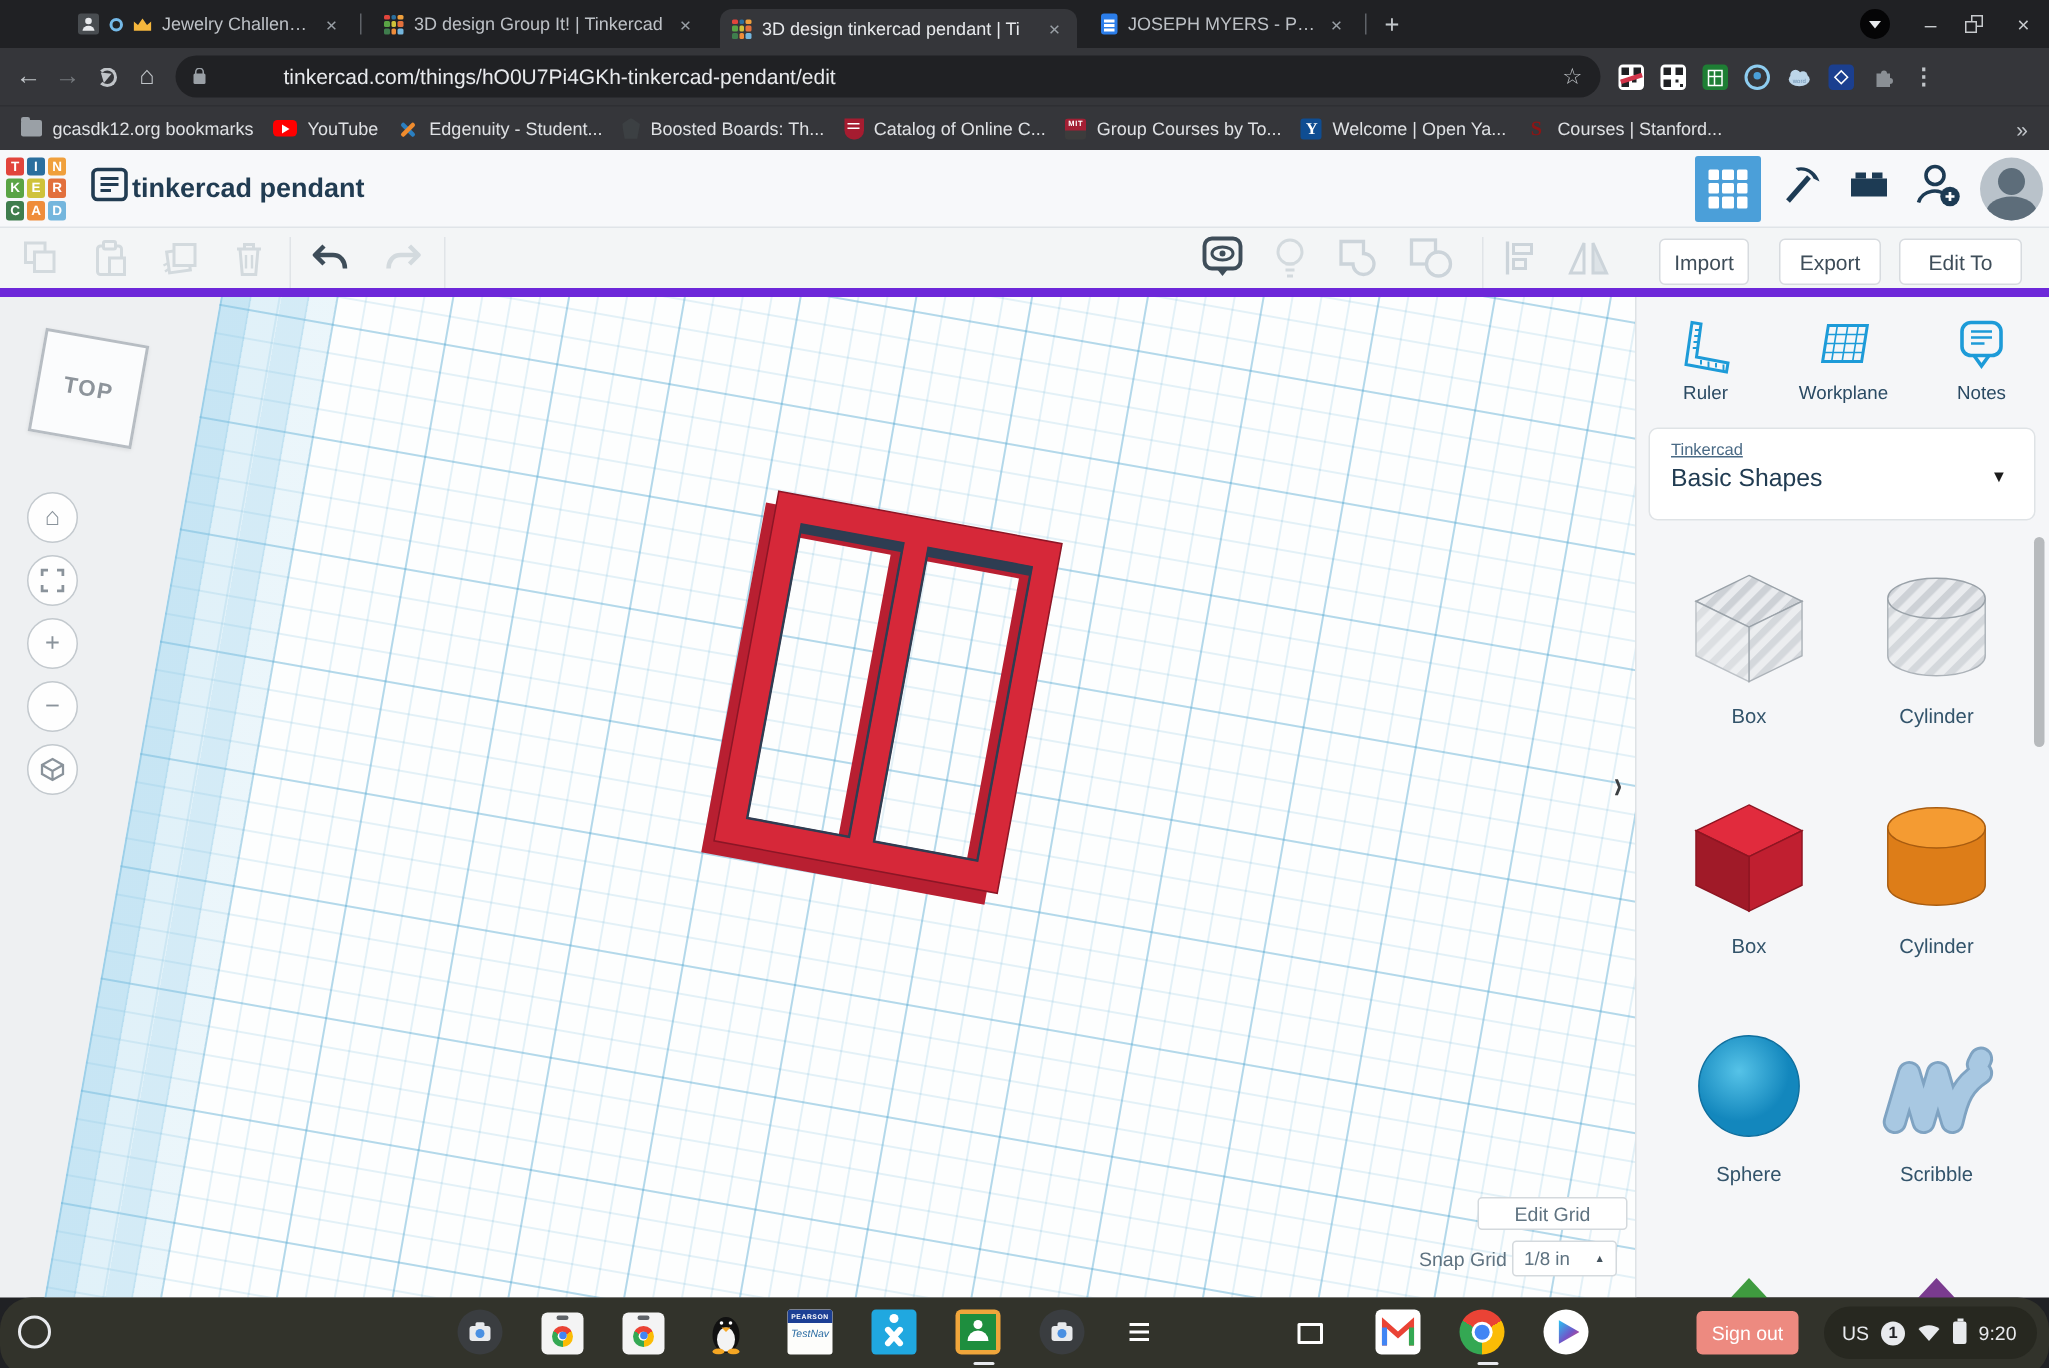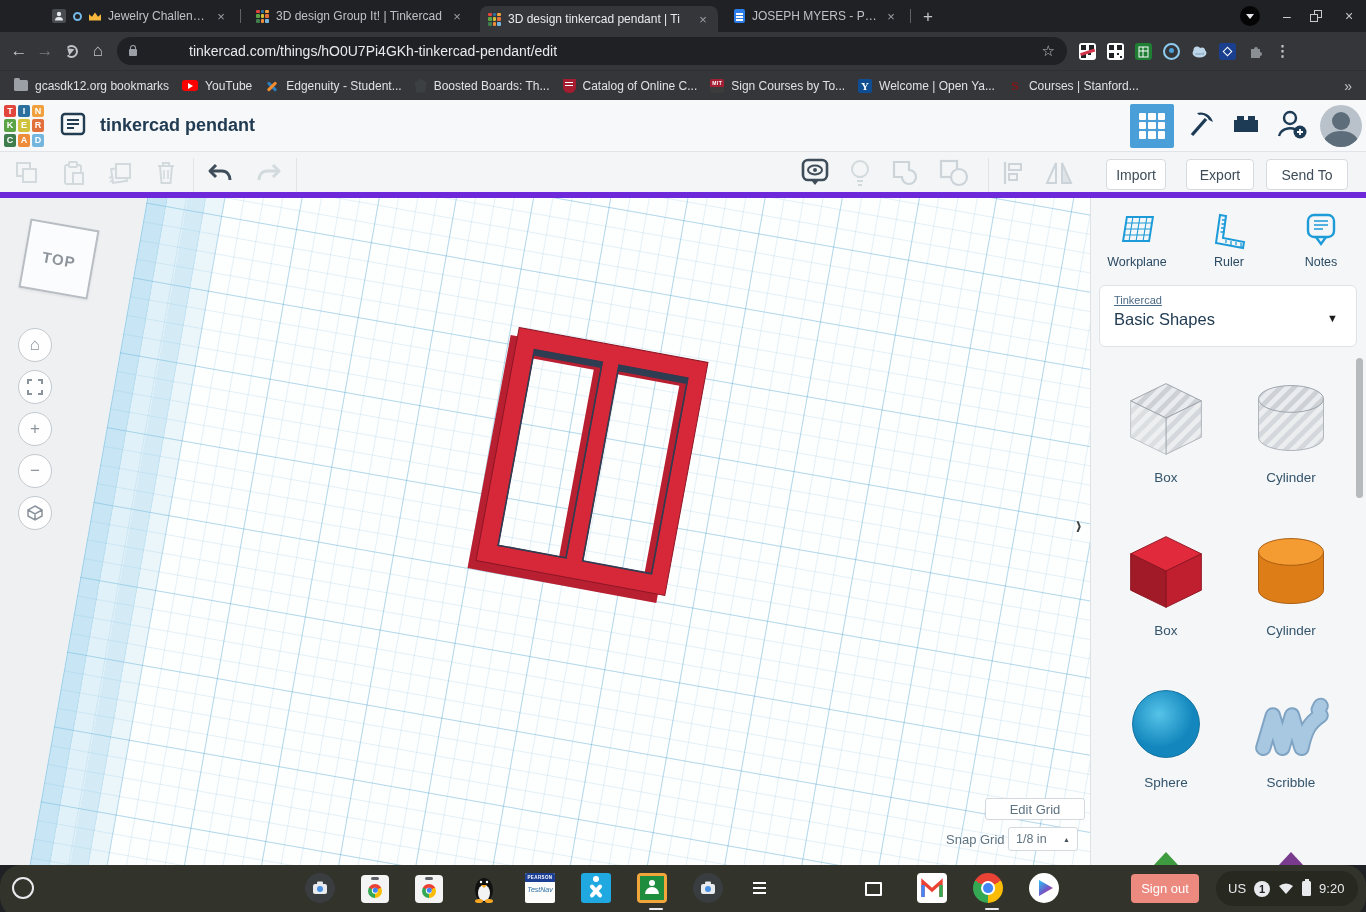--- a/index.html
+++ b/index.html
@@ -59,21 +59,21 @@
   .mitocw i { display:block; height:8px; background:#a31f34; color:#fff; font-size:5px; font-style:normal; text-align:center; line-height:8px; letter-spacing:.5px; }
   .yale { width:14px; height:14px; background:#0f4d92; border-radius:2px; color:#fff; font-family:"Liberation Serif",serif; font-size:11px; text-align:center; line-height:14px; font-weight:bold; }
   .stan { width:14px; height:14px; color:#8c1515; font-family:"Liberation Serif",serif; font-size:13.5px; text-align:center; line-height:14px; font-weight:bold; }
   .ovf { color:#c3c7cb; font-size:14px; }
 
   
   #tchead { position:absolute; left:0; top:100px; width:1366px; height:52px; background:#f7f8fa; border-bottom:1px solid #e0e4e8; display:flex; align-items:center; }
   .tclogo { width:44px; height:46px; margin-left:2px; display:grid; grid-template:repeat(3,1fr)/repeat(3,1fr); gap:2px; padding:2px; }
   .tclogo i { border-radius:2px; color:#fff; font-style:normal; font-weight:bold; font-size:9px; display:flex; align-items:center; justify-content:center; }
   .props { margin-left:14px; }
-  .tctitle { margin-left:14px; color:#213c52; font-size:18px; font-weight:bold; }
+  .tctitle { margin-left:2px; color:#213c52; font-size:18px; font-weight:bold; }
   .hdr-right { margin-left:auto; display:flex; align-items:center; gap:10px; margin-right:4px; }
   .gridbtn { width:44px; height:44px; background:#4b9fd9; border-radius:2px; display:grid; grid-template:repeat(3,1fr)/repeat(3,1fr); gap:2px; padding:9px; }
   .gridbtn i { background:#fff; border-radius:1px; }
   .avatar { width:42px; height:42px; border-radius:50%; background:#b9c2ca; position:relative; overflow:hidden; }
   .avatar::before { content:""; position:absolute; left:12px; top:7px; width:18px; height:18px; border-radius:50%; background:#5d6d7a; }
   .avatar::after { content:""; position:absolute; left:4px; top:26px; width:34px; height:22px; border-radius:50% 50% 0 0; background:#5d6d7a; }
 
   
   #tctb { position:absolute; left:0; top:152px; width:1366px; height:46px; background:#f3f5f6; border-bottom:6px solid #6d28d9; }
   .tbdiv { position:absolute; top:6px; width:1px; height:34px; background:#e0e4e7; }
@@ -302,21 +302,21 @@
         <span>Boosted Boards: Th...</span>
       </span>
     <span class="bm">
         <span class="harv"></span>
         <span>Catalog of Online C...</span>
       </span>
     <span class="bm">
         <span class="mitocw">
           <i>MIT</i>
         </span>
-        <span>Sign Courses by To...</span>
+        <span>Group Courses by To...</span>
       </span>
     <span class="bm">
         <span class="yale">Y</span>
         <span>Welcome | Open Ya...</span>
       </span>
     <span class="bm">
         <span class="stan">S</span>
         <span>Courses | Stanford...</span>
       </span>
     <span class="bmspacer"></span>
@@ -465,21 +465,21 @@
       </span>
       <span>
         <svg width="30" height="28">
             <path d="M12,4 L12,24 L3,24 Z" fill="none" stroke="#ccd4da" stroke-width="2"></path>
             <path d="M18,4 L18,24 L27,24 Z" fill="#dde3e7" stroke="#ccd4da" stroke-width="2"></path>
           </svg>
       </span>
     </div>
     <div class="tbbtn" style="left:1106px;width:60px;">Import</div>
     <div class="tbbtn" style="left:1186px;width:68px;">Export</div>
-    <div class="tbbtn" style="left:1266px;width:82px;">Send To</div>
+    <div class="tbbtn" style="left:1266px;width:82px;">Edit To</div>
   </div>
 
   <div id="main">
     <div id="canvas">
       <div class="plane">
         
       </div>
 
       <div class="shape3d">
         <svg width="192" height="237" viewBox="0 0 192 237">
@@ -518,33 +518,33 @@
         <span>1/8 in</span>
         <span class="caret">▲</span>
       </div>
       <span class="collapse">›</span>
     </div>
 
     <div id="panel">
       <div class="ptools">
         <div class="ptool">
           <svg width="42" height="40" viewBox="0 0 42 40">
+              <path d="M12,5 l6,1 l-3,22 l21,4 l-1,6 L8,33 Z" fill="none" stroke="#1d9bd8" stroke-width="2"></path>
+              <path d="M14,10 h3 M13.5,14 h4 M13,18 h3 M12.5,22 h4 M18,30 v3 M23,31 v4 M28,32 v3 M33,33 v4" stroke="#1d9bd8" stroke-width="1.3"></path>
+            </svg>
+          <span>Ruler</span>
+        </div>
+        <div class="ptool">
+          <svg width="42" height="40" viewBox="0 0 42 40">
               <g transform="skewX(-9)">
                 <rect x="12" y="7" width="26" height="24" fill="none" stroke="#1d9bd8" stroke-width="2"></rect>
                 <path d="M12,13 h26 M12,19 h26 M12,25 h26 M18,7 v24 M25,7 v24 M32,7 v24" stroke="#1d9bd8" stroke-width="1.1"></path>
               </g>
             </svg>
           <span>Workplane</span>
-        </div>
-        <div class="ptool">
-          <svg width="42" height="40" viewBox="0 0 42 40">
-              <path d="M12,5 l6,1 l-3,22 l21,4 l-1,6 L8,33 Z" fill="none" stroke="#1d9bd8" stroke-width="2"></path>
-              <path d="M14,10 h3 M13.5,14 h4 M13,18 h3 M12.5,22 h4 M18,30 v3 M23,31 v4 M28,32 v3 M33,33 v4" stroke="#1d9bd8" stroke-width="1.3"></path>
-            </svg>
-          <span>Ruler</span>
         </div>
         <div class="ptool">
           <svg width="42" height="40" viewBox="0 0 42 40">
               <rect x="8" y="5" width="26" height="22" rx="6" fill="none" stroke="#1d9bd8" stroke-width="2.4"></rect>
               <path d="M16,27 l5,7 l5,-7" fill="none" stroke="#1d9bd8" stroke-width="2.4"></path>
               <path d="M14,11 h14 M14,15 h14 M14,19 h9" stroke="#1d9bd8" stroke-width="1.6"></path>
             </svg>
           <span>Notes</span>
         </div>
       </div>

